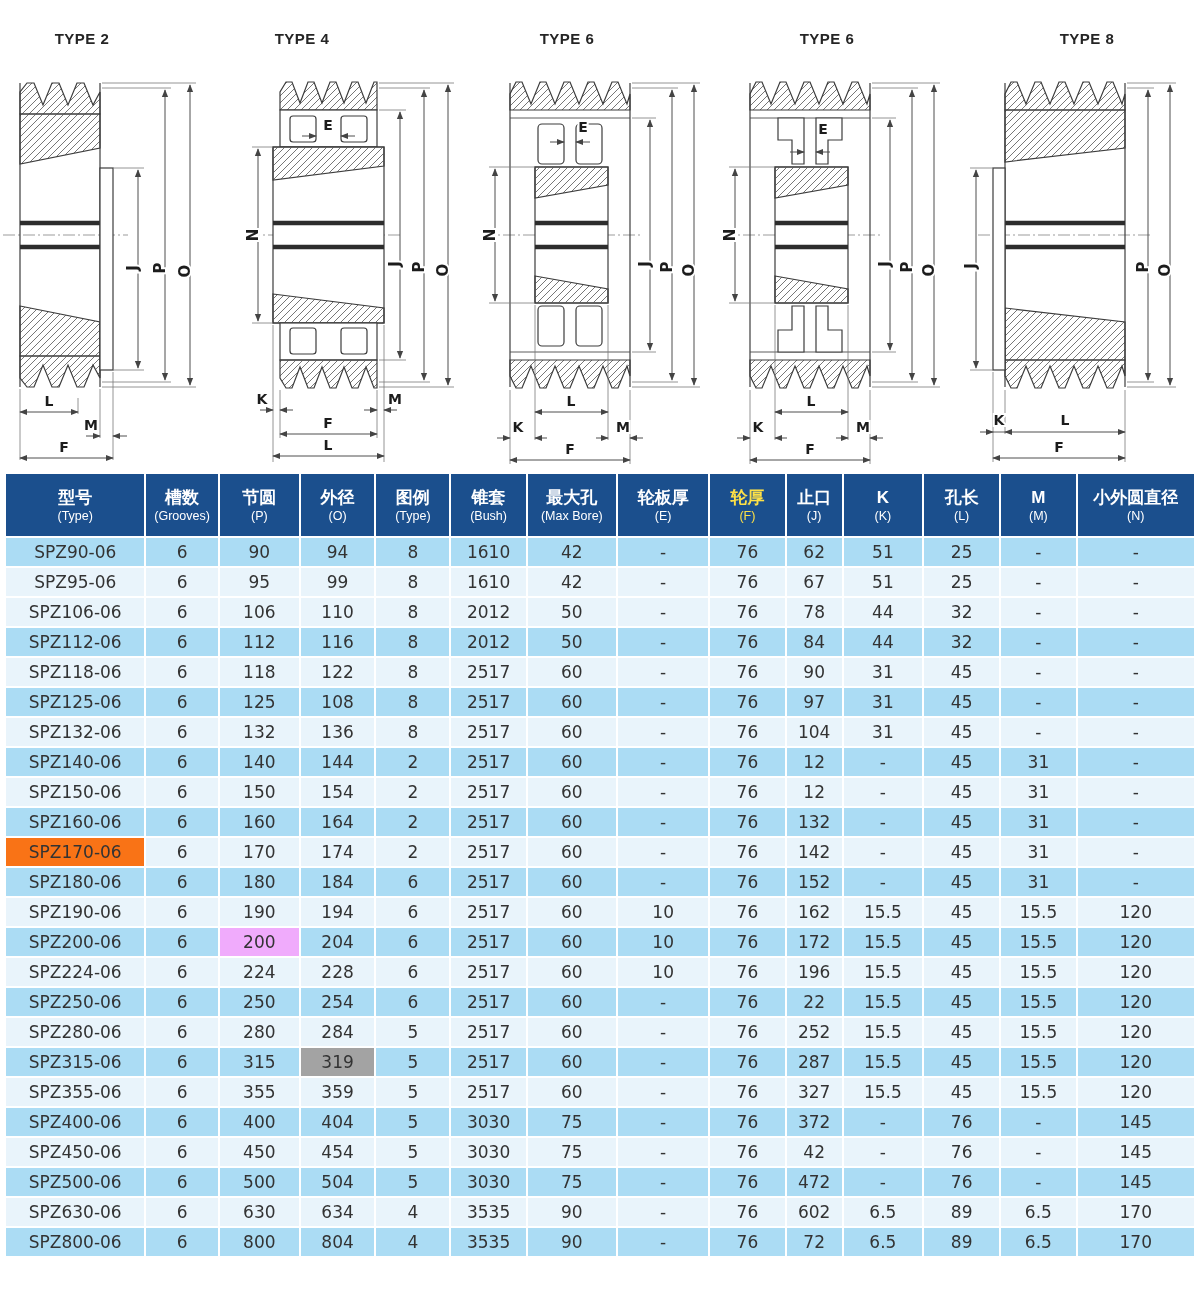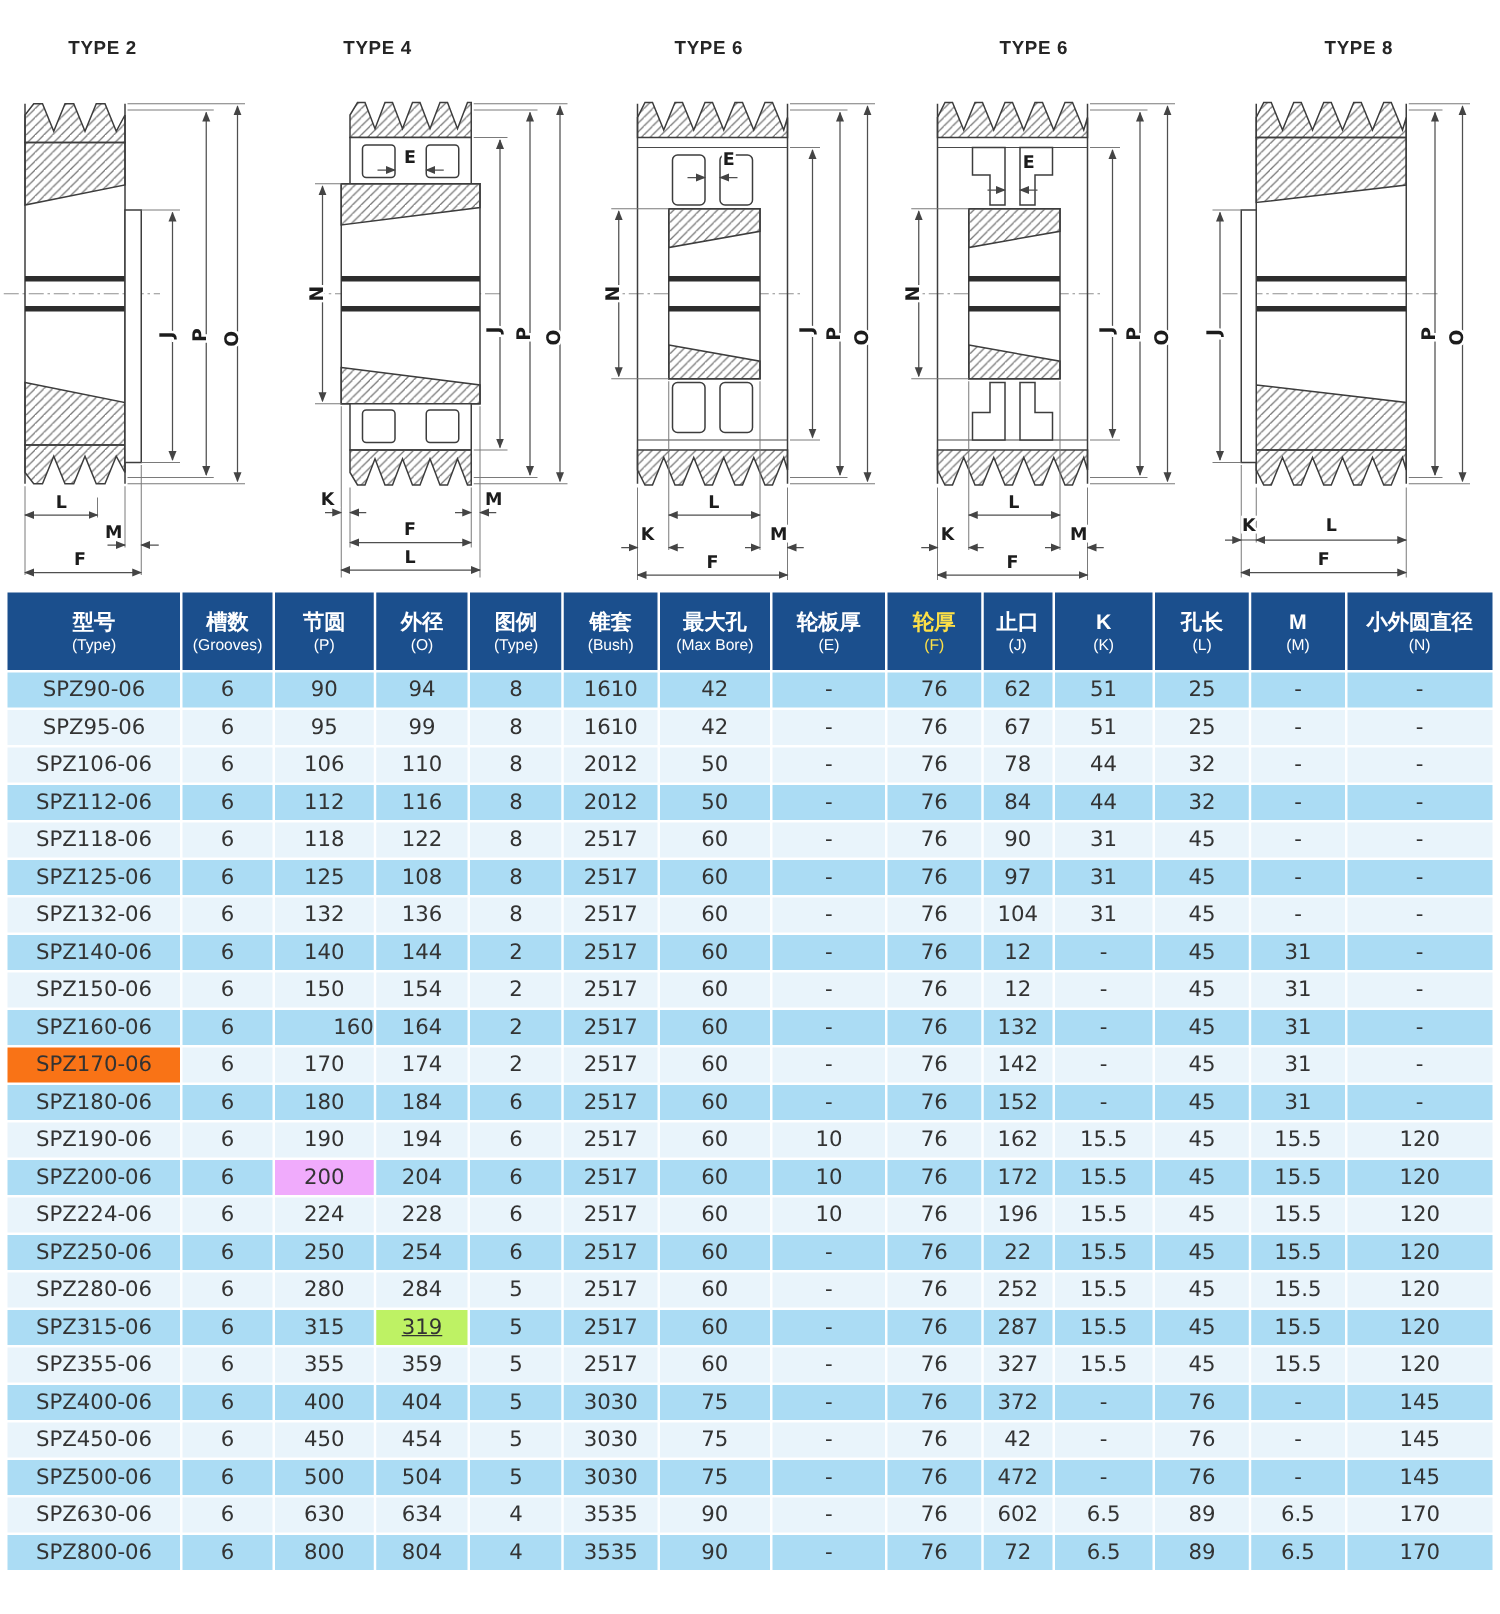--- a/index.html
+++ b/index.html
@@ -510,21 +510,21 @@
           <td style="background: rgb(233, 244, 251); color: rgb(51, 51, 51);">76</td>
           <td style="background: rgb(233, 244, 251); color: rgb(51, 51, 51);">12</td>
           <td style="background: rgb(233, 244, 251); color: rgb(51, 51, 51);">-</td>
           <td style="background: rgb(233, 244, 251); color: rgb(51, 51, 51);">45</td>
           <td style="background: rgb(233, 244, 251); color: rgb(51, 51, 51);">31</td>
           <td style="background: rgb(233, 244, 251); color: rgb(51, 51, 51);">-</td>
         </tr>
         <tr>
           <td style="background: rgb(171, 220, 244); color: rgb(51, 51, 51);">SPZ160-06</td>
           <td style="background: rgb(171, 220, 244); color: rgb(51, 51, 51);">6</td>
-          <td style="background: rgb(171, 220, 244); color: rgb(51, 51, 51); text-align: right;">160</td>
+          <td style="background: rgb(171, 220, 244); color: rgb(51, 51, 51);">160</td>
           <td style="background: rgb(171, 220, 244); color: rgb(51, 51, 51);">164</td>
           <td style="background: rgb(171, 220, 244); color: rgb(51, 51, 51);">2</td>
           <td style="background: rgb(171, 220, 244); color: rgb(51, 51, 51);">2517</td>
           <td style="background: rgb(171, 220, 244); color: rgb(51, 51, 51);">60</td>
           <td style="background: rgb(171, 220, 244); color: rgb(51, 51, 51);">-</td>
           <td style="background: rgb(171, 220, 244); color: rgb(51, 51, 51);">76</td>
           <td style="background: rgb(171, 220, 244); color: rgb(51, 51, 51);">132</td>
           <td style="background: rgb(171, 220, 244); color: rgb(51, 51, 51);">-</td>
           <td style="background: rgb(171, 220, 244); color: rgb(51, 51, 51);">45</td>
           <td style="background: rgb(171, 220, 244); color: rgb(51, 51, 51);">31</td>
@@ -639,21 +639,21 @@
           <td style="background: rgb(233, 244, 251); color: rgb(51, 51, 51);">252</td>
           <td style="background: rgb(233, 244, 251); color: rgb(51, 51, 51);">15.5</td>
           <td style="background: rgb(233, 244, 251); color: rgb(51, 51, 51);">45</td>
           <td style="background: rgb(233, 244, 251); color: rgb(51, 51, 51);">15.5</td>
           <td style="background: rgb(233, 244, 251); color: rgb(51, 51, 51);">120</td>
         </tr>
         <tr>
           <td style="background: rgb(171, 220, 244); color: rgb(51, 51, 51);">SPZ315-06</td>
           <td style="background: rgb(171, 220, 244); color: rgb(51, 51, 51);">6</td>
           <td style="background: rgb(171, 220, 244); color: rgb(51, 51, 51);">315</td>
-          <td style="background: #bef264; color: rgb(51, 51, 51); text-decoration: underline;">319</td>
+          <td style="background: #a3a3a3; color: rgb(51, 51, 51);">319</td>
           <td style="background: rgb(171, 220, 244); color: rgb(51, 51, 51);">5</td>
           <td style="background: rgb(171, 220, 244); color: rgb(51, 51, 51);">2517</td>
           <td style="background: rgb(171, 220, 244); color: rgb(51, 51, 51);">60</td>
           <td style="background: rgb(171, 220, 244); color: rgb(51, 51, 51);">-</td>
           <td style="background: rgb(171, 220, 244); color: rgb(51, 51, 51);">76</td>
           <td style="background: rgb(171, 220, 244); color: rgb(51, 51, 51);">287</td>
           <td style="background: rgb(171, 220, 244); color: rgb(51, 51, 51);">15.5</td>
           <td style="background: rgb(171, 220, 244); color: rgb(51, 51, 51);">45</td>
           <td style="background: rgb(171, 220, 244); color: rgb(51, 51, 51);">15.5</td>
           <td style="background: rgb(171, 220, 244); color: rgb(51, 51, 51);">120</td>

